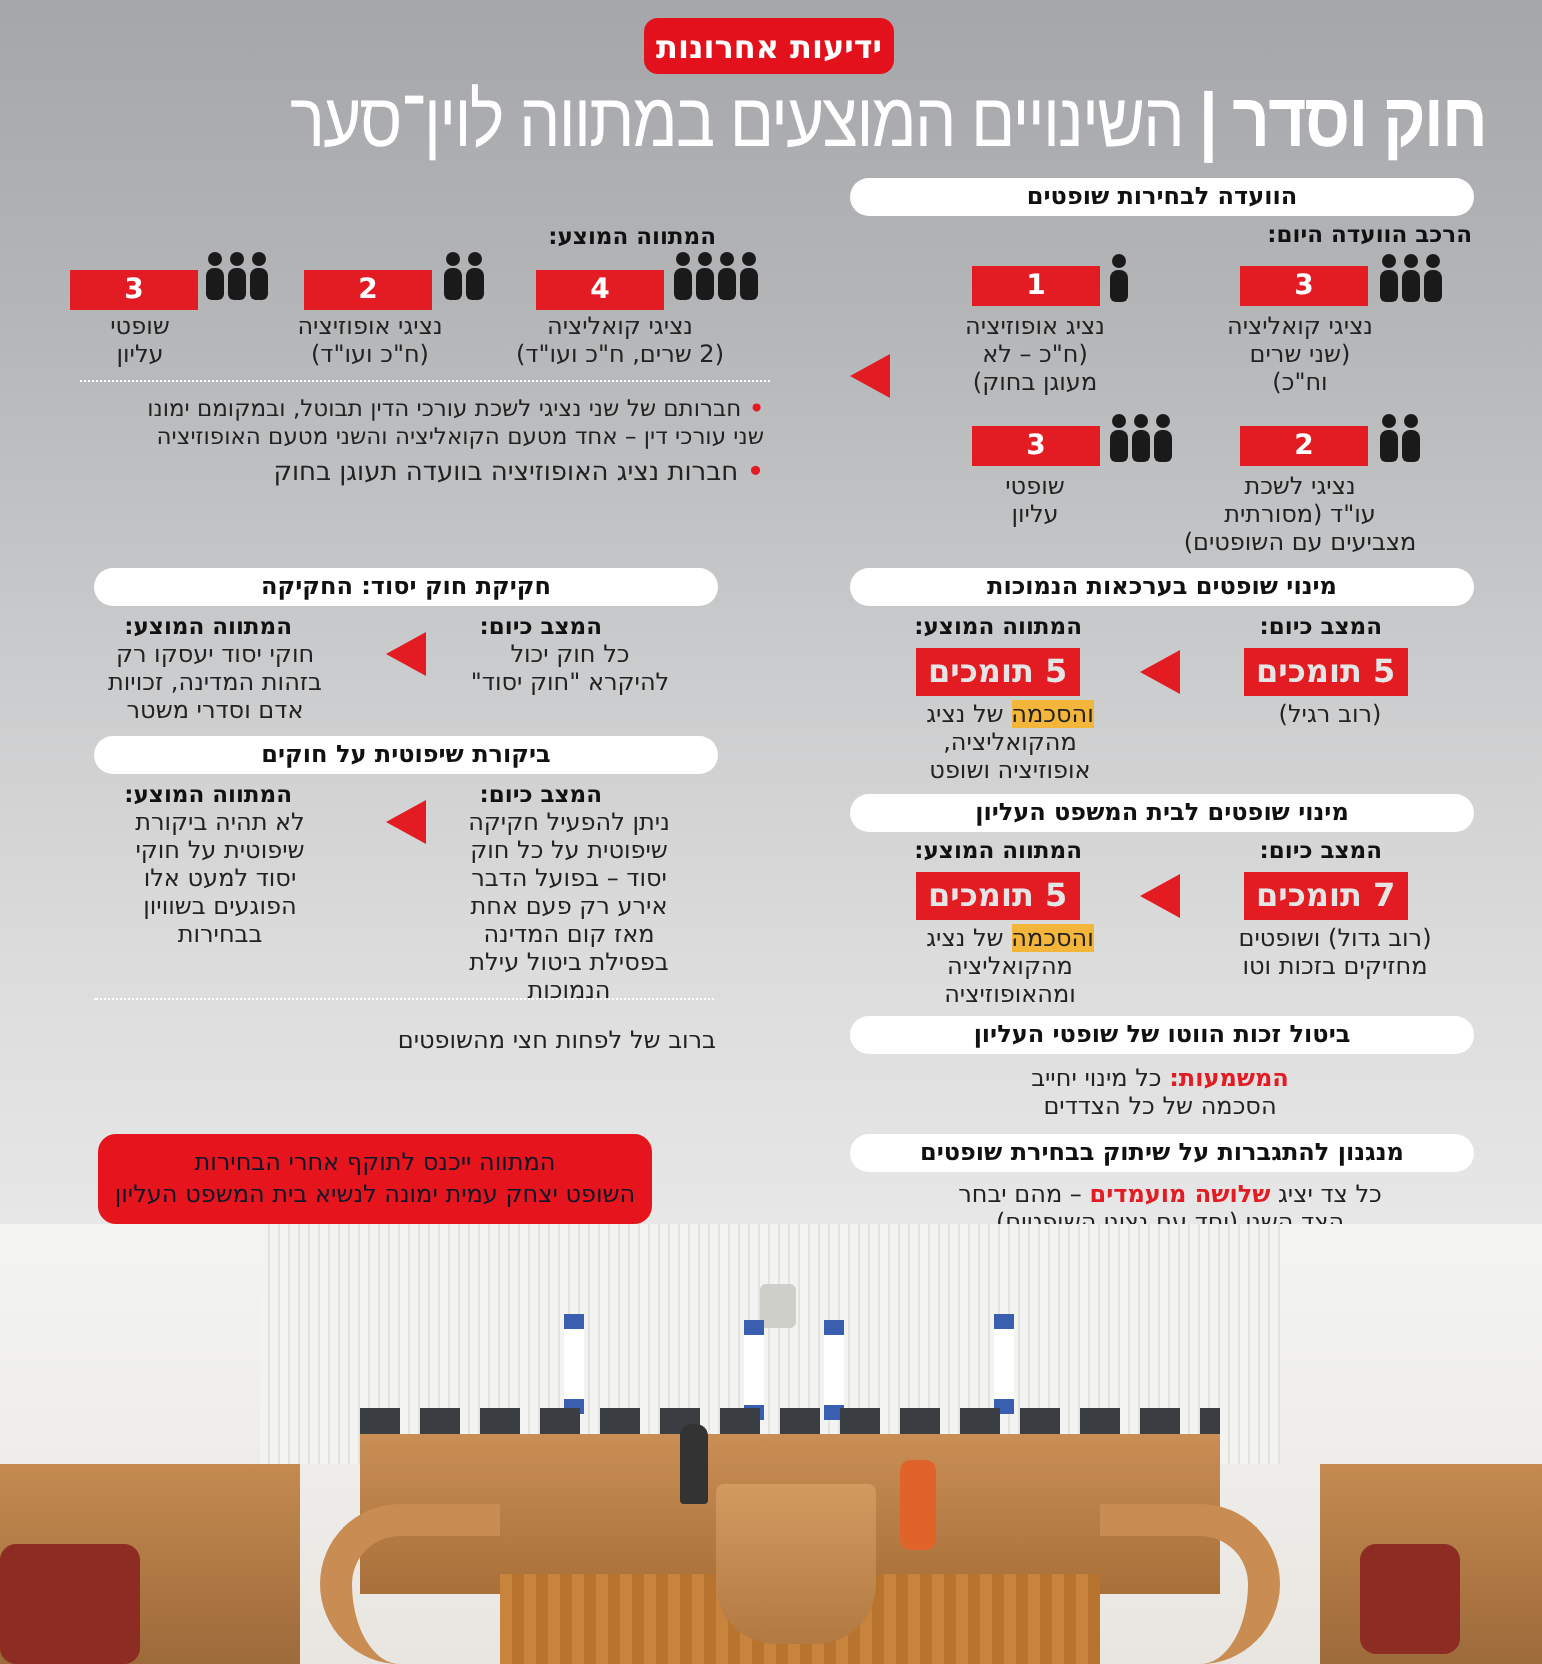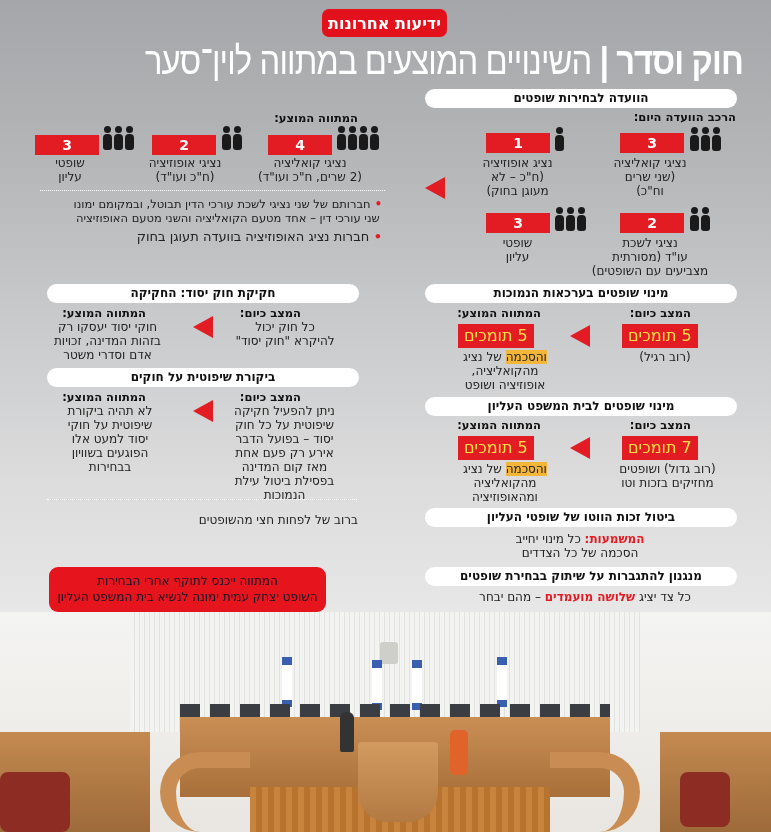--- a/index.html
+++ b/index.html
@@ -6,28 +6,28 @@
 html,body{width:771px;height:832px;overflow:hidden}
 body{font-family:"DejaVu Sans","Liberation Sans",sans-serif;direction:rtl;color:#111;position:relative;
  background:linear-gradient(180deg,#a4a6a9 0px,#b5b6b8 160px,#c9cacb 320px,#dcdcdd 480px,#e6e6e6 600px,#e9e9e9 620px);}
 .abs{position:absolute}
 .logo{position:absolute;left:322px;top:9px;width:125px;height:28px;background:#e3111b;border-radius:7px;color:#fff;font-weight:bold;font-size:16px;display:flex;align-items:center;justify-content:center;}
 .title{position:absolute;right:28px;top:40px;width:740px;text-align:right;font-family:"Liberation Sans",sans-serif;font-size:38px;color:#fff;letter-spacing:-1px;white-space:nowrap;transform:scaleX(.86);transform-origin:right center}
 .title b{font-weight:bold}
 .pill{position:absolute;height:19px;background:#fff;border-radius:10px;font-weight:bold;font-size:12px;text-align:center;line-height:19px;color:#111}
 .h{position:absolute;font-weight:bold;font-size:11.5px;white-space:nowrap}
 .t{position:absolute;font-size:12px;line-height:14px;text-align:center;white-space:nowrap;color:#222}
-.tr{}
+.tr{text-align:right}
 .bar{position:absolute;height:20px;background:#e31b23;color:#fff;font-weight:bold;font-size:14px;text-align:center;line-height:20px}
 .people{position:absolute;display:flex;gap:2px;height:24px}
 .p{width:9px;height:24px;position:relative}
 .p:before{content:"";position:absolute;left:1px;top:0;width:7px;height:7px;border-radius:50%;background:#1a1a1a}
 .p:after{content:"";position:absolute;left:0;top:8px;width:9px;height:16px;border-radius:4px 4px 3px 3px;background:#1a1a1a}
 .tri{position:absolute;width:0;height:0;border-top:11px solid transparent;border-bottom:11px solid transparent;border-right:20px solid #e31b23}
-.tom{position:absolute;height:24px;background:#e31b23;color:#fde047;font-weight:normal;font-size:16px;text-align:center;line-height:24px;padding:0 6px}
+.tom{position:absolute;height:24px;background:#e31b23;color:#e5e5e5;font-weight:bold;font-size:16px;text-align:center;line-height:24px;padding:0 6px}
 .hl{background:#f3b53a}
 .dot{color:#e31b23;font-weight:bold}
 .dotted{position:absolute;border-top:1px dotted #fff;height:0}
 .redbox{position:absolute;left:49px;top:567px;width:277px;height:45px;background:#e6141c;border-radius:9px;color:#0f172a;font-size:12px;line-height:16px;text-align:center;padding-top:6px}
 .red{color:#e31b23;font-weight:bold}
 .photo{position:absolute;left:0;top:612px;width:771px;height:220px;overflow:hidden;background:linear-gradient(180deg,#f4f4f2 0%,#f0efec 40%,#e9e6e1 100%)}
 </style>
 </head>
 <body>
 
@@ -153,20 +153,21 @@
 
 <div class="pill" style="left:425px;top:508px;width:312px">ביטול זכות הווטו של שופטי העליון</div>
 <div class="t" style="left:480px;top:532px;width:200px">
     <div><span class="red">המשמעות:</span> <span>כל מינוי יחייב</span></div>
     <div>הסכמה של כל הצדדים</div>
   </div>
 
 <div class="pill" style="left:425px;top:567px;width:312px">מנגנון להתגברות על שיתוק בבחירת שופטים</div>
 <div class="t" style="left:470px;top:590px;width:230px">
     <div><span>כל צד יציג </span><span class="red">שלושה מועמדים</span><span> – מהם יבחר</span></div>
+    <div>הצד השני (יחד עם נציגי השופטים)</div>
   </div>
 
 <div class="pill" style="left:47px;top:284px;width:312px">חקיקת חוק יסוד: החקיקה</div>
 <div class="h" style="right:470px;top:306px">המצב כיום:</div>
 <div class="t" style="left:225px;top:320px;width:120px">
     <div>כל חוק יכול</div>
     <div>להיקרא "חוק יסוד"</div>
   </div>
 <div class="tri" style="left:193px;top:316px"></div>
 <div class="h" style="right:625px;top:306px">המתווה המוצע:</div>

